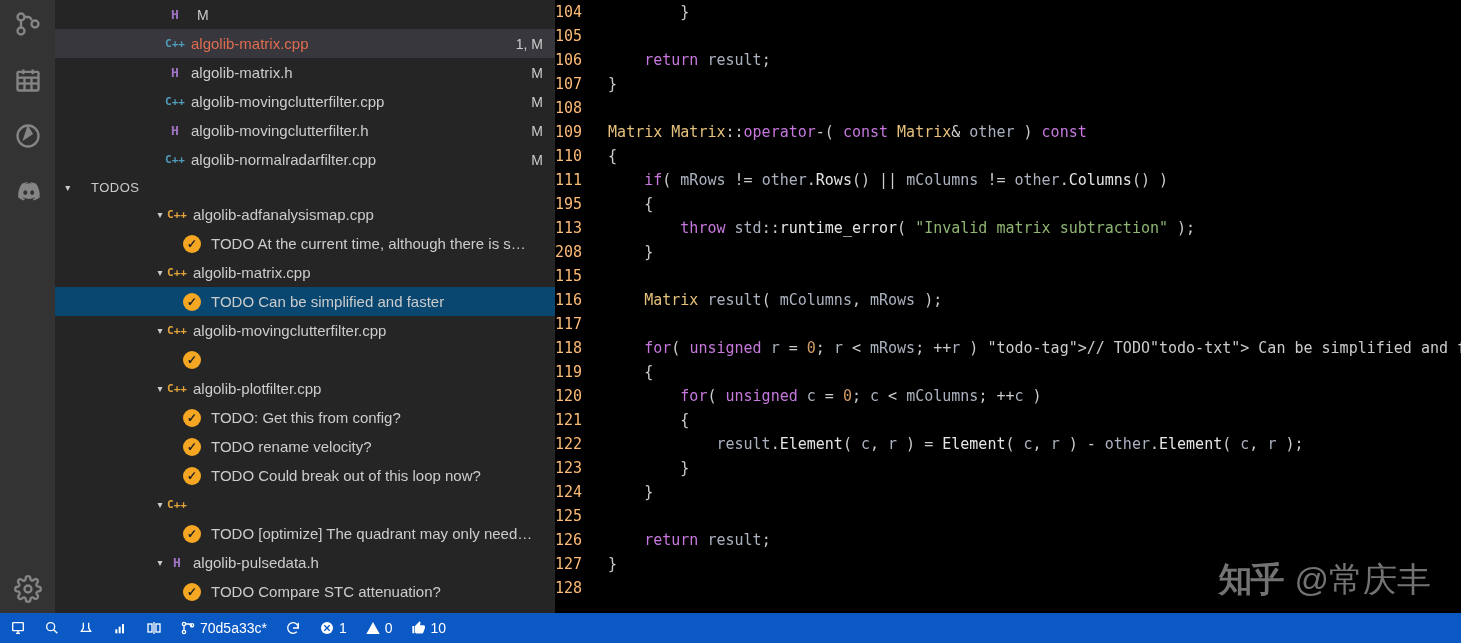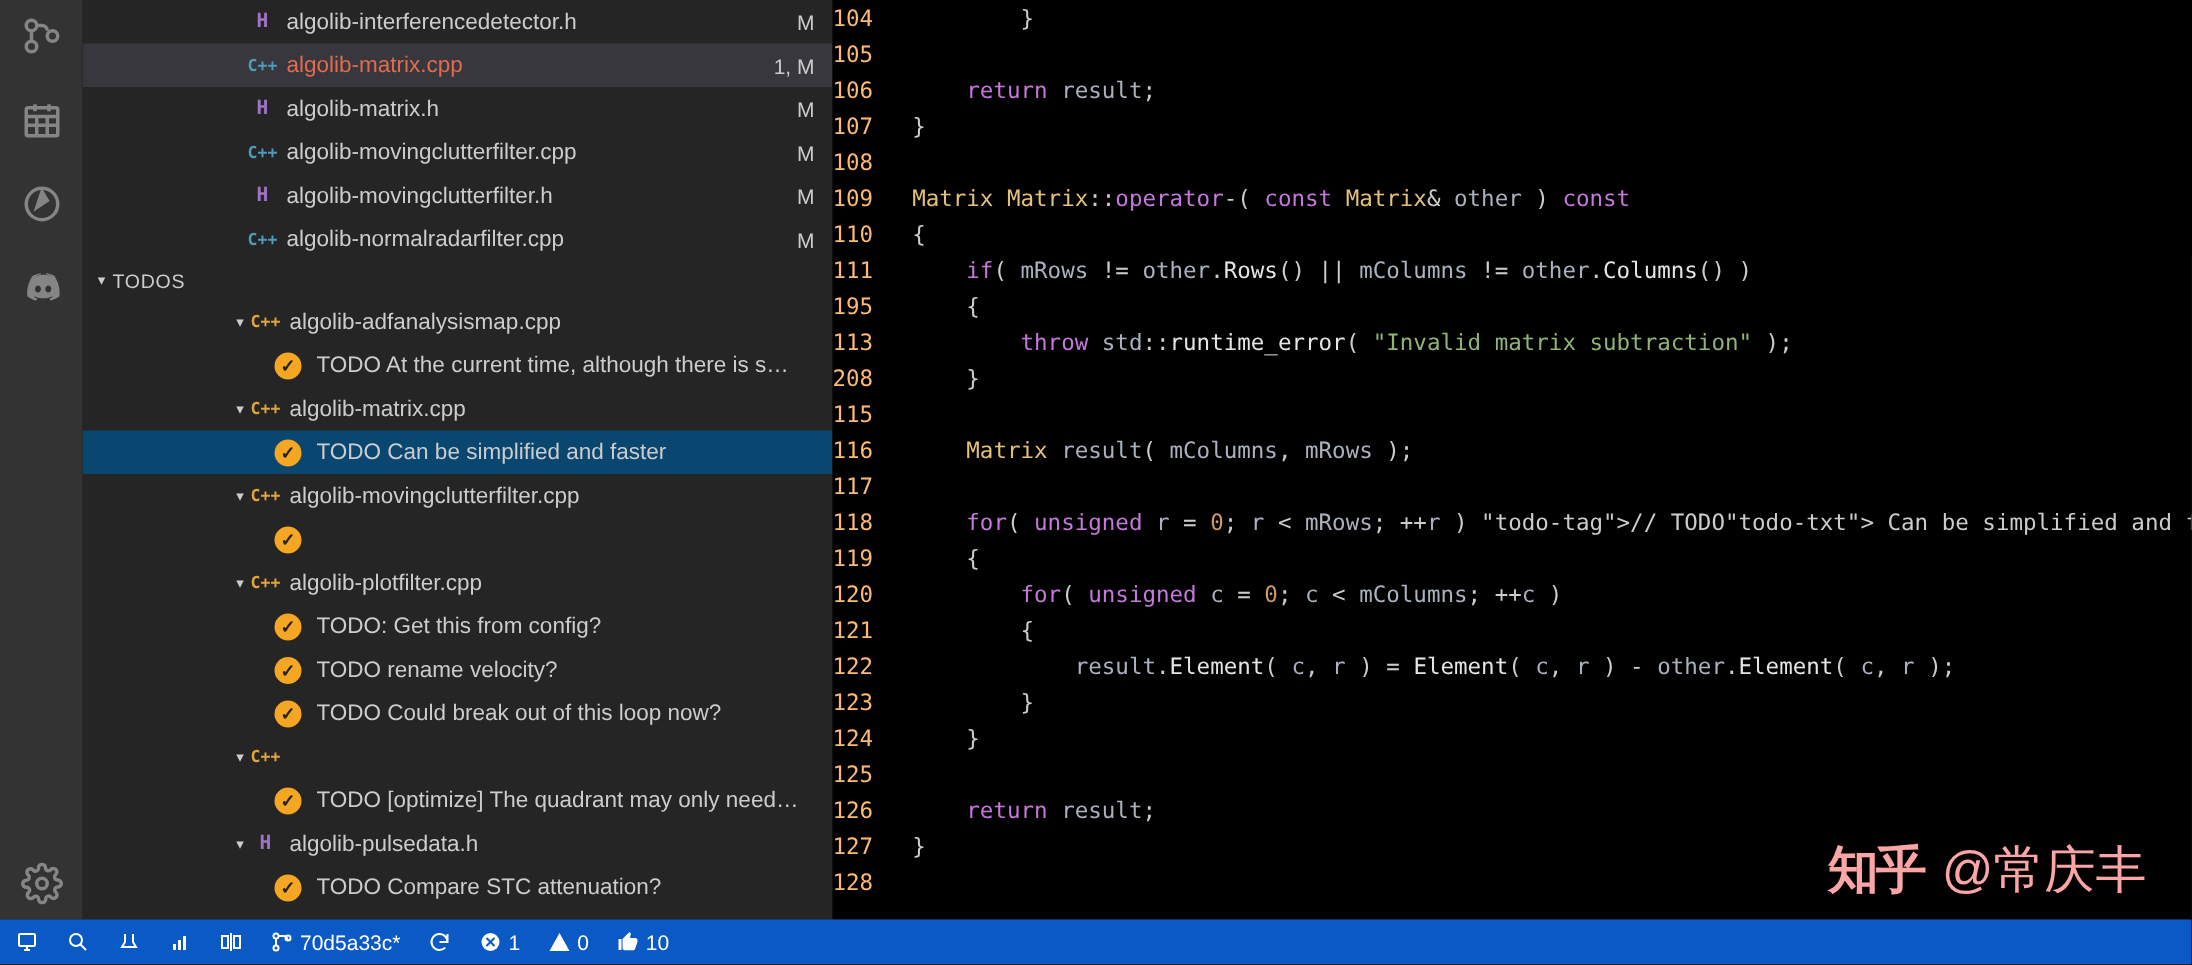--- a/index.html
+++ b/index.html
@@ -96,21 +96,21 @@
   display: flex; align-items: center;
   color: #ffffff;
   font-size: 14px;
   padding: 0 10px;
   gap: 18px;
 }
 .status-bar .ico { display: inline-flex; align-items: center; gap: 4px; }
 .status-bar svg { width: 16px; height: 16px; }
 .watermark {
   position: absolute; right: 30px; bottom: 40px;
-  font-size: 34px; color: #fca5a5;
+  font-size: 34px; color: #737373;
   font-weight: 500;
   display: flex; align-items: center; gap: 12px;
 }
 .watermark .zh-logo {
   font-family: "Microsoft YaHei", sans-serif;
   font-weight: bold;
   letter-spacing: -2px;
 }
 </style>
 </head>
@@ -156,21 +156,20 @@
           <path d="M19.4 15a1.7 1.7 0 00.3 1.8l.1.1a2 2 0 11-2.8 2.8l-.1-.1a1.7 1.7 0 00-1.8-.3 1.7 1.7 0 00-1 1.5V21a2 2 0 11-4 0v-.1a1.7 1.7 0 00-1-1.5 1.7 1.7 0 00-1.8.3l-.1.1a2 2 0 11-2.8-2.8l.1-.1a1.7 1.7 0 00.3-1.8 1.7 1.7 0 00-1.5-1H3a2 2 0 110-4h.1a1.7 1.7 0 001.5-1 1.7 1.7 0 00-.3-1.8l-.1-.1a2 2 0 112.8-2.8l.1.1a1.7 1.7 0 001.8.3H9a1.7 1.7 0 001-1.5V3a2 2 0 114 0v.1a1.7 1.7 0 001 1.5 1.7 1.7 0 001.8-.3l.1-.1a2 2 0 112.8 2.8l-.1.1a1.7 1.7 0 00-.3 1.8V9a1.7 1.7 0 001.5 1H21a2 2 0 110 4h-.1a1.7 1.7 0 00-1.5 1z"></path>
         </svg>
     </div>
   </div>
 
   <div class="sidebar">
     <div id="open-files">
         <div class="file-row">
           <span class="indent" style="width:110px"></span>
           <span class="fico ico-h">H</span>
-          <span class="fname">algolib-interferencedetector.h</span>
           <span class="status ">M</span>
         </div>
         <div class="file-row active">
           <span class="indent" style="width:110px"></span>
           <span class="fico ico-cpp">C++</span>
           <span class="fname">algolib-matrix.cpp</span>
           <span class="status warn">1, M</span>
         </div>
         <div class="file-row">
           <span class="indent" style="width:110px"></span>
@@ -192,21 +191,21 @@
         </div>
         <div class="file-row">
           <span class="indent" style="width:110px"></span>
           <span class="fico ico-cpp">C++</span>
           <span class="fname">algolib-normalradarfilter.cpp</span>
           <span class="status ">M</span>
         </div>
       </div>
     <div class="todos-header">
       <span class="caret">▾</span>
-      <span style="margin-left:0">TODOS</span>
+      <span style="margin-left:16px">TODOS</span>
     </div>
     <div id="todos-list">
         <div class="todo-file">
           <span class="indent" style="width:98px"></span>
           <span class="caret">▾</span>
           <span class="fico ico-cpp-orange">C++</span>
           <span class="fname">algolib-adfanalysismap.cpp</span>
         </div>
         <div class="todo-item">
           <span class="indent" style="width:128px"></span>

